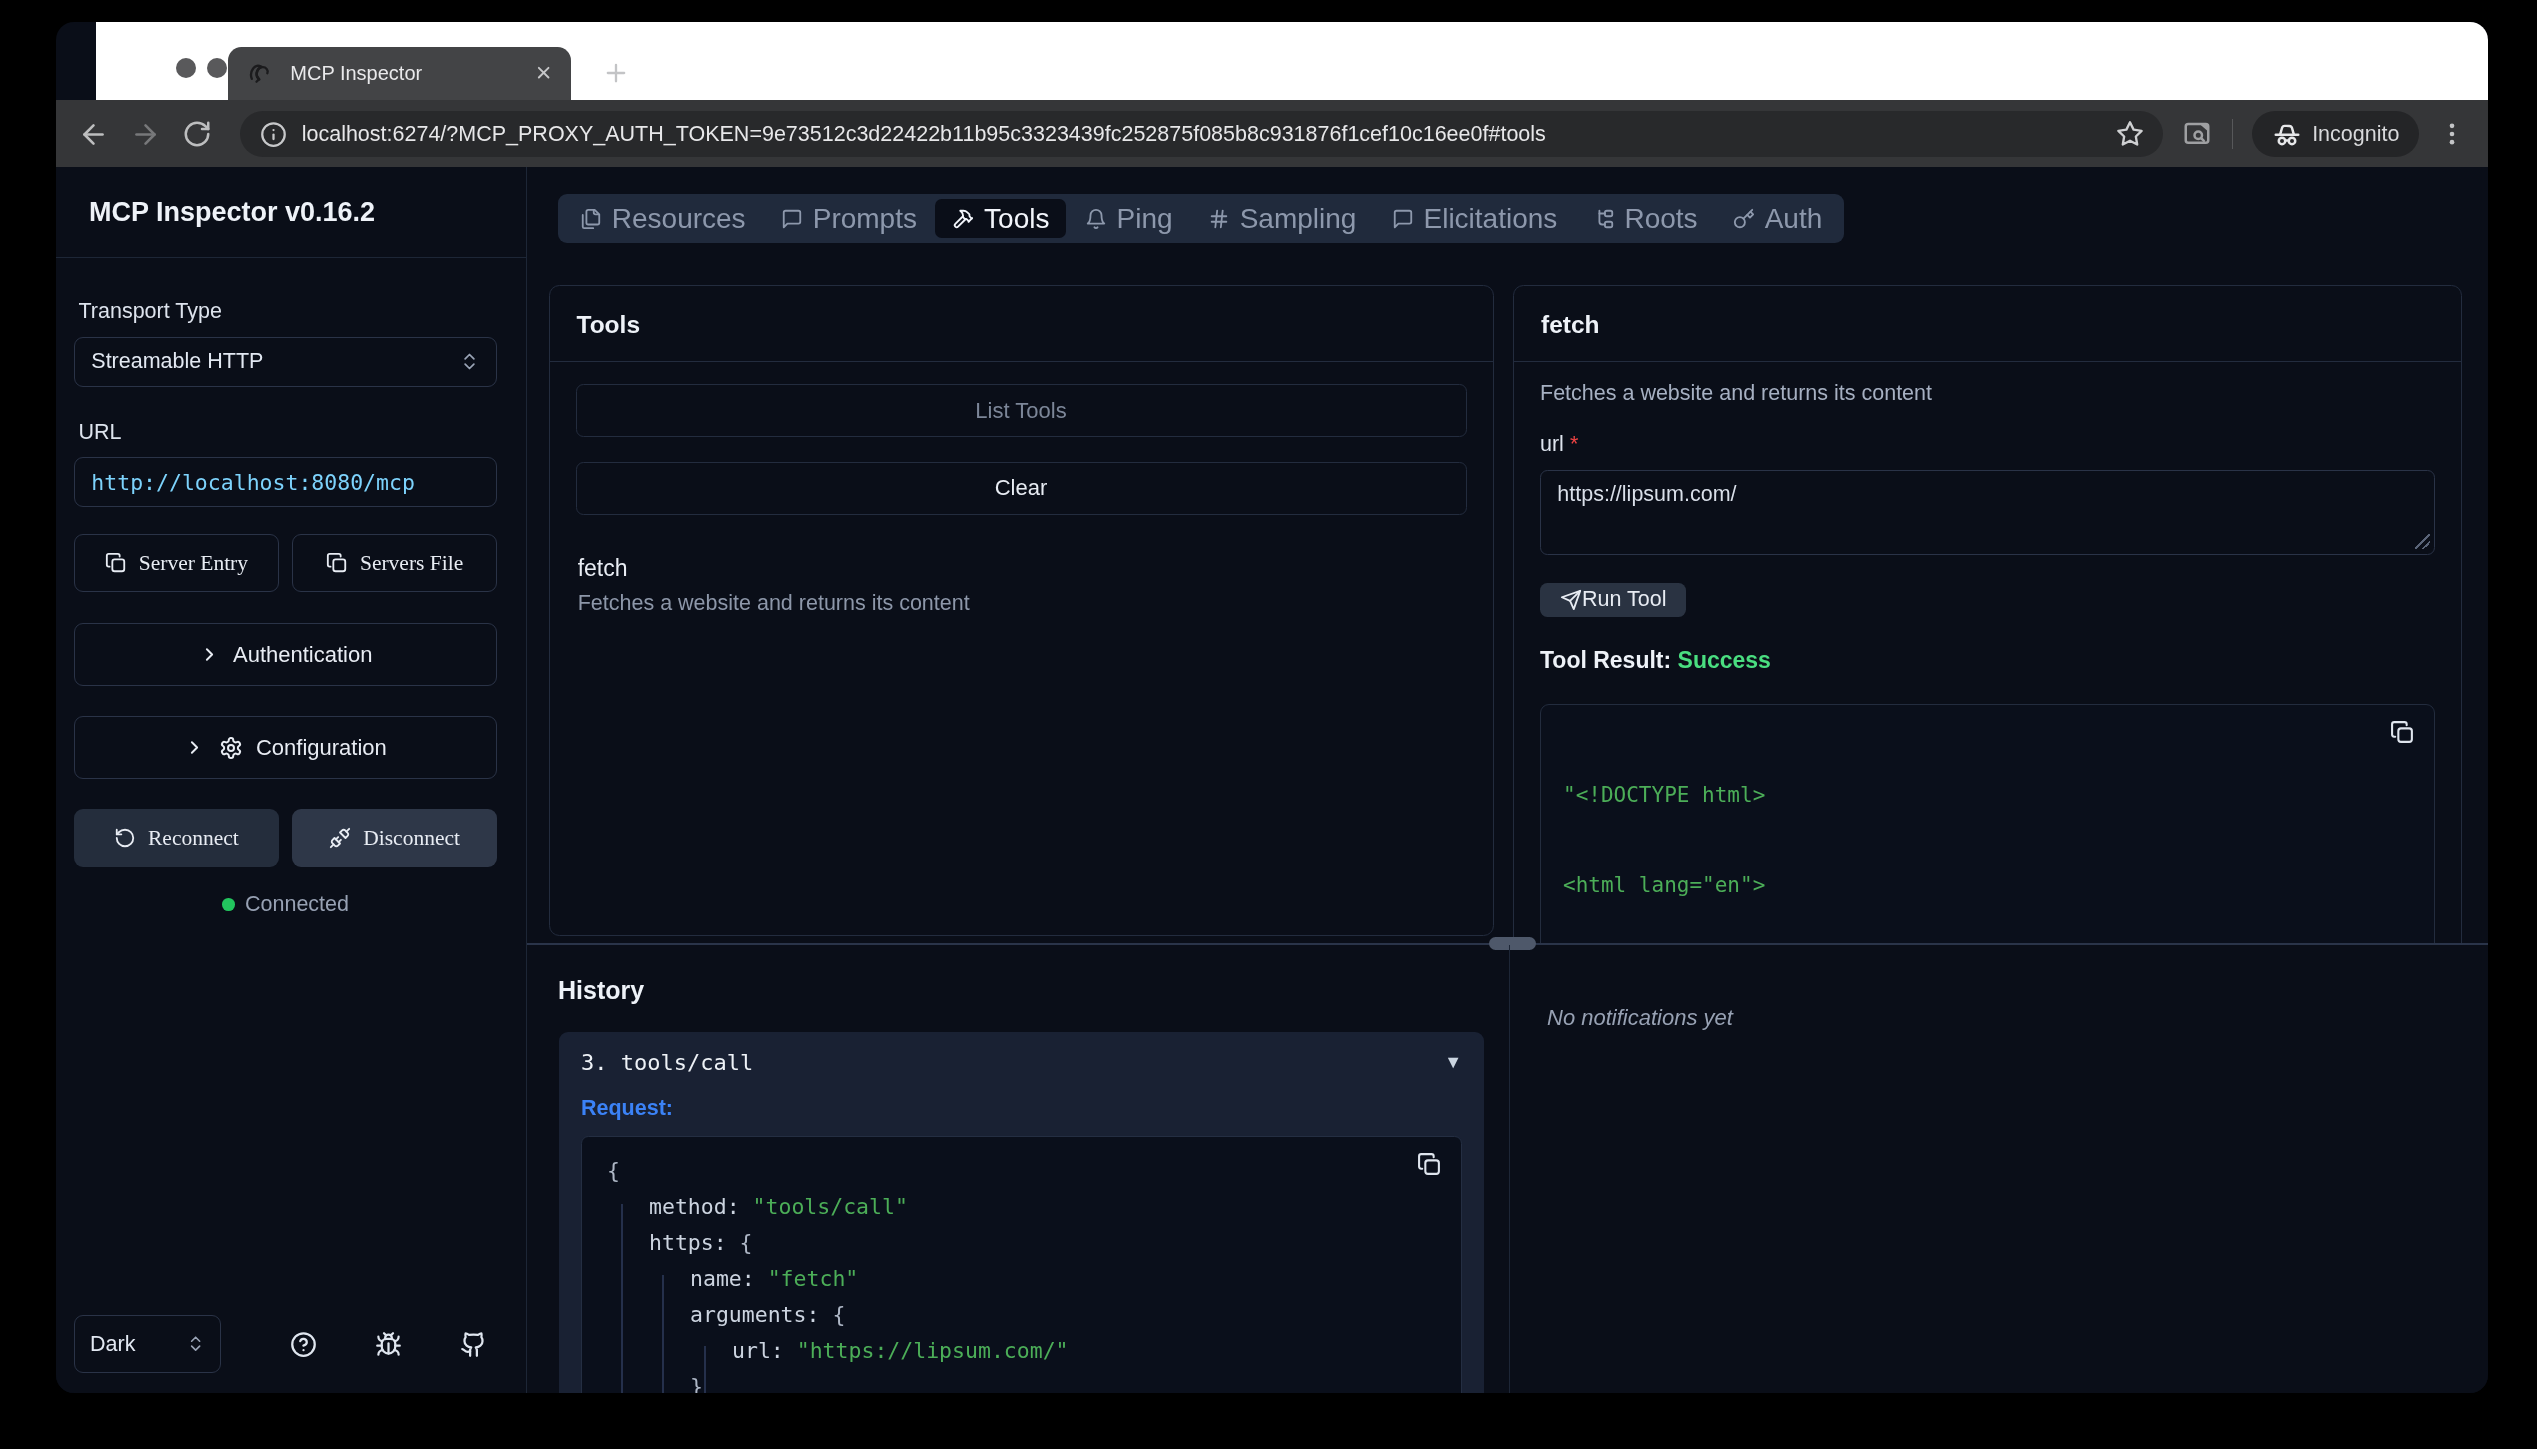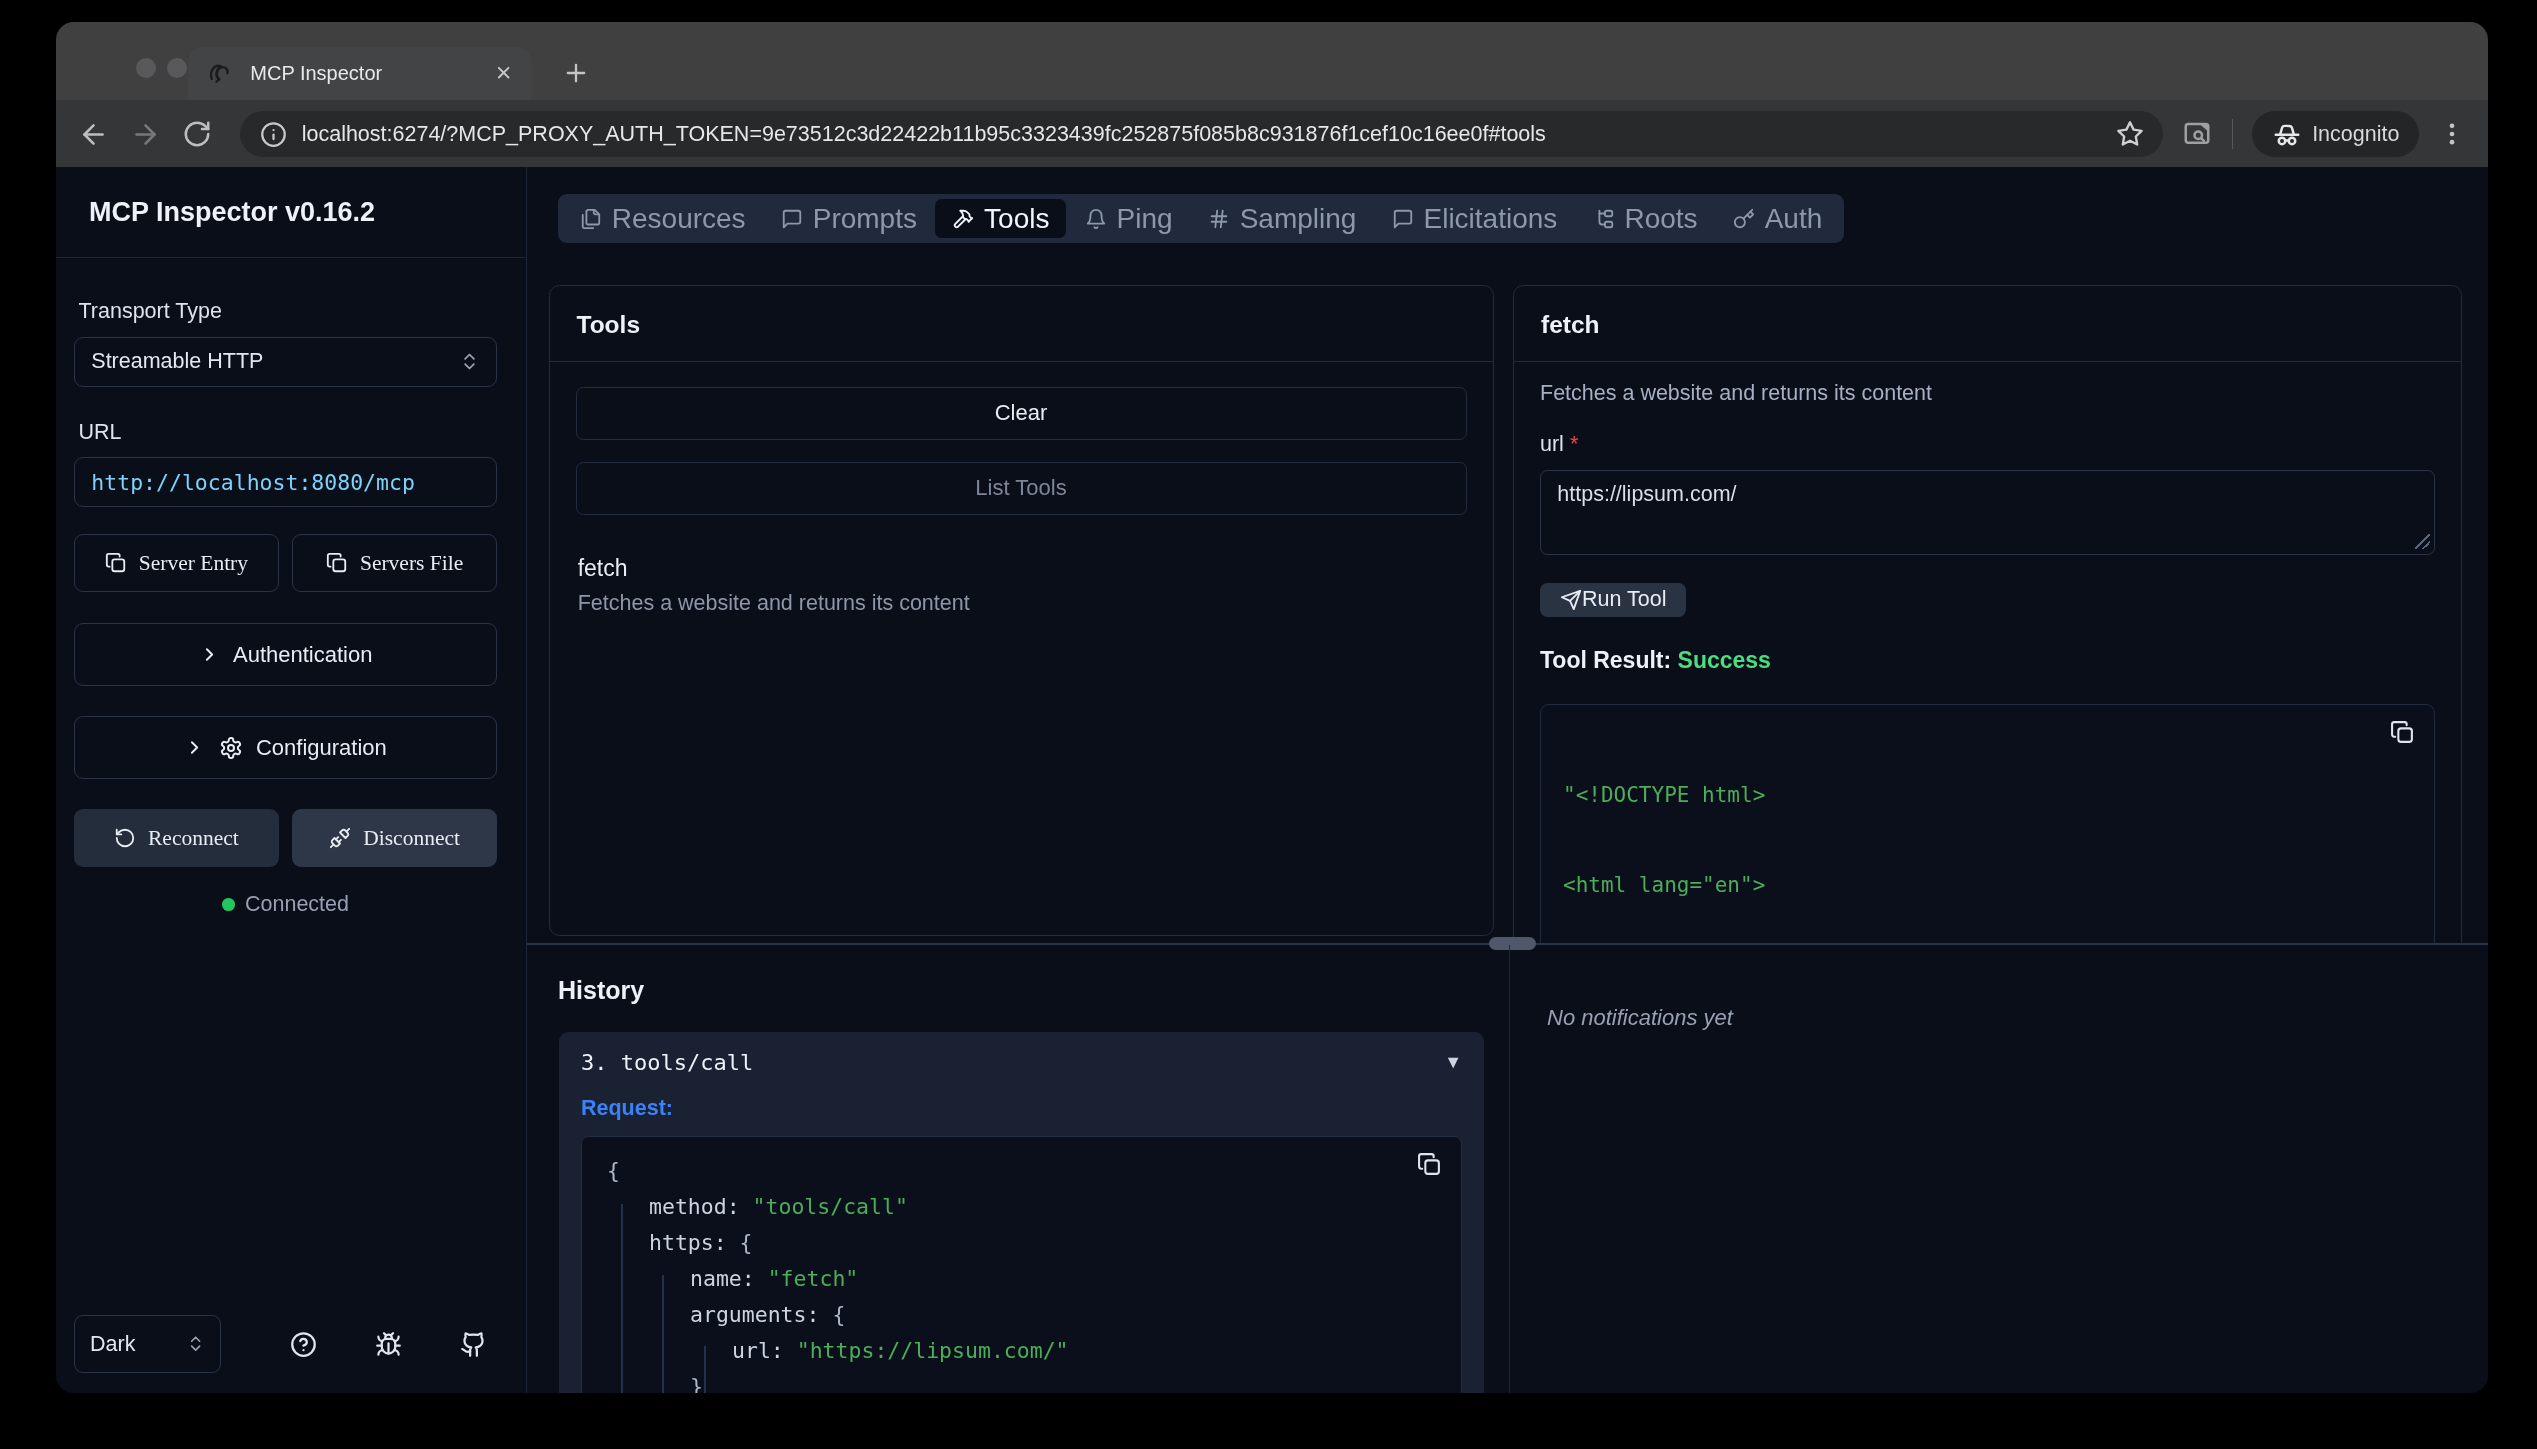--- a/index.html
+++ b/index.html
@@ -6,21 +6,21 @@
   html,body { width:2538px; height:1450px; background:#000; overflow:hidden;
               font-family:"Liberation Sans", sans-serif; }
   svg { display:block; }
   .mono { font-family:"DejaVu Sans Mono", monospace; }
 
   
   .window { position:absolute; left:56px; top:22px; width:2432px; height:1371px;
             border-radius:18px; overflow:hidden; background:#0a0e18; }
 
   
-  .tabstrip { position:relative; height:78px; background:#404040; }
+  .tabstrip { position:relative; height:78px; background:#ffffff;margin-left:40px; }
   .dot { position:absolute; top:36px; width:20px; height:20px; border-radius:50%; background:#59595b; }
   .tab { position:absolute; left:132px; top:24.5px; width:343px; height:53px; background:#434446;
          border-radius:13.4px 13.4px 0 0; display:flex; align-items:center; padding:0 18px; }
   .tab-title { margin-left:16.3px; font-size:20px; color:#e9e9eb; flex:1; }
   .newtab { position:absolute; left:506px; top:37px; color:#c3c4c6; }
   .urlrow { position:relative; height:68px; background:#353638; display:flex; align-items:center; padding:0 22px; }
   .navbtn { margin-right:21px; }
   .omnibox { flex:1; height:46px; margin:0 19.3px 0 7.4px; max-width:1929px; background:#28292b;
              border-radius:23px; display:flex; align-items:center; padding:0 19.3px; }
   .urltext { margin-left:15px; font-size:21.5px; color:#e7e7e9; flex:1; white-space:nowrap; overflow:hidden; }
@@ -398,22 +398,22 @@
             </svg>
           <span>Auth</span>
         </div>
       </nav>
 
       <section class="top-split">
 
         <div class="card tools-card">
           <div class="card-head">Tools</div>
           <div class="card-body">
+            <button class="lbtn dim">List Tools</button>
             <button class="lbtn lit">Clear</button>
-            <button class="lbtn dim">List Tools</button>
             <div class="tool-item">
               <div class="tool-name">fetch</div>
               <div class="tool-desc">Fetches a website and returns its content</div>
             </div>
           </div>
         </div>
 
         <div class="card fetch-card">
           <div class="card-head">fetch</div>
           <div class="card-body">

